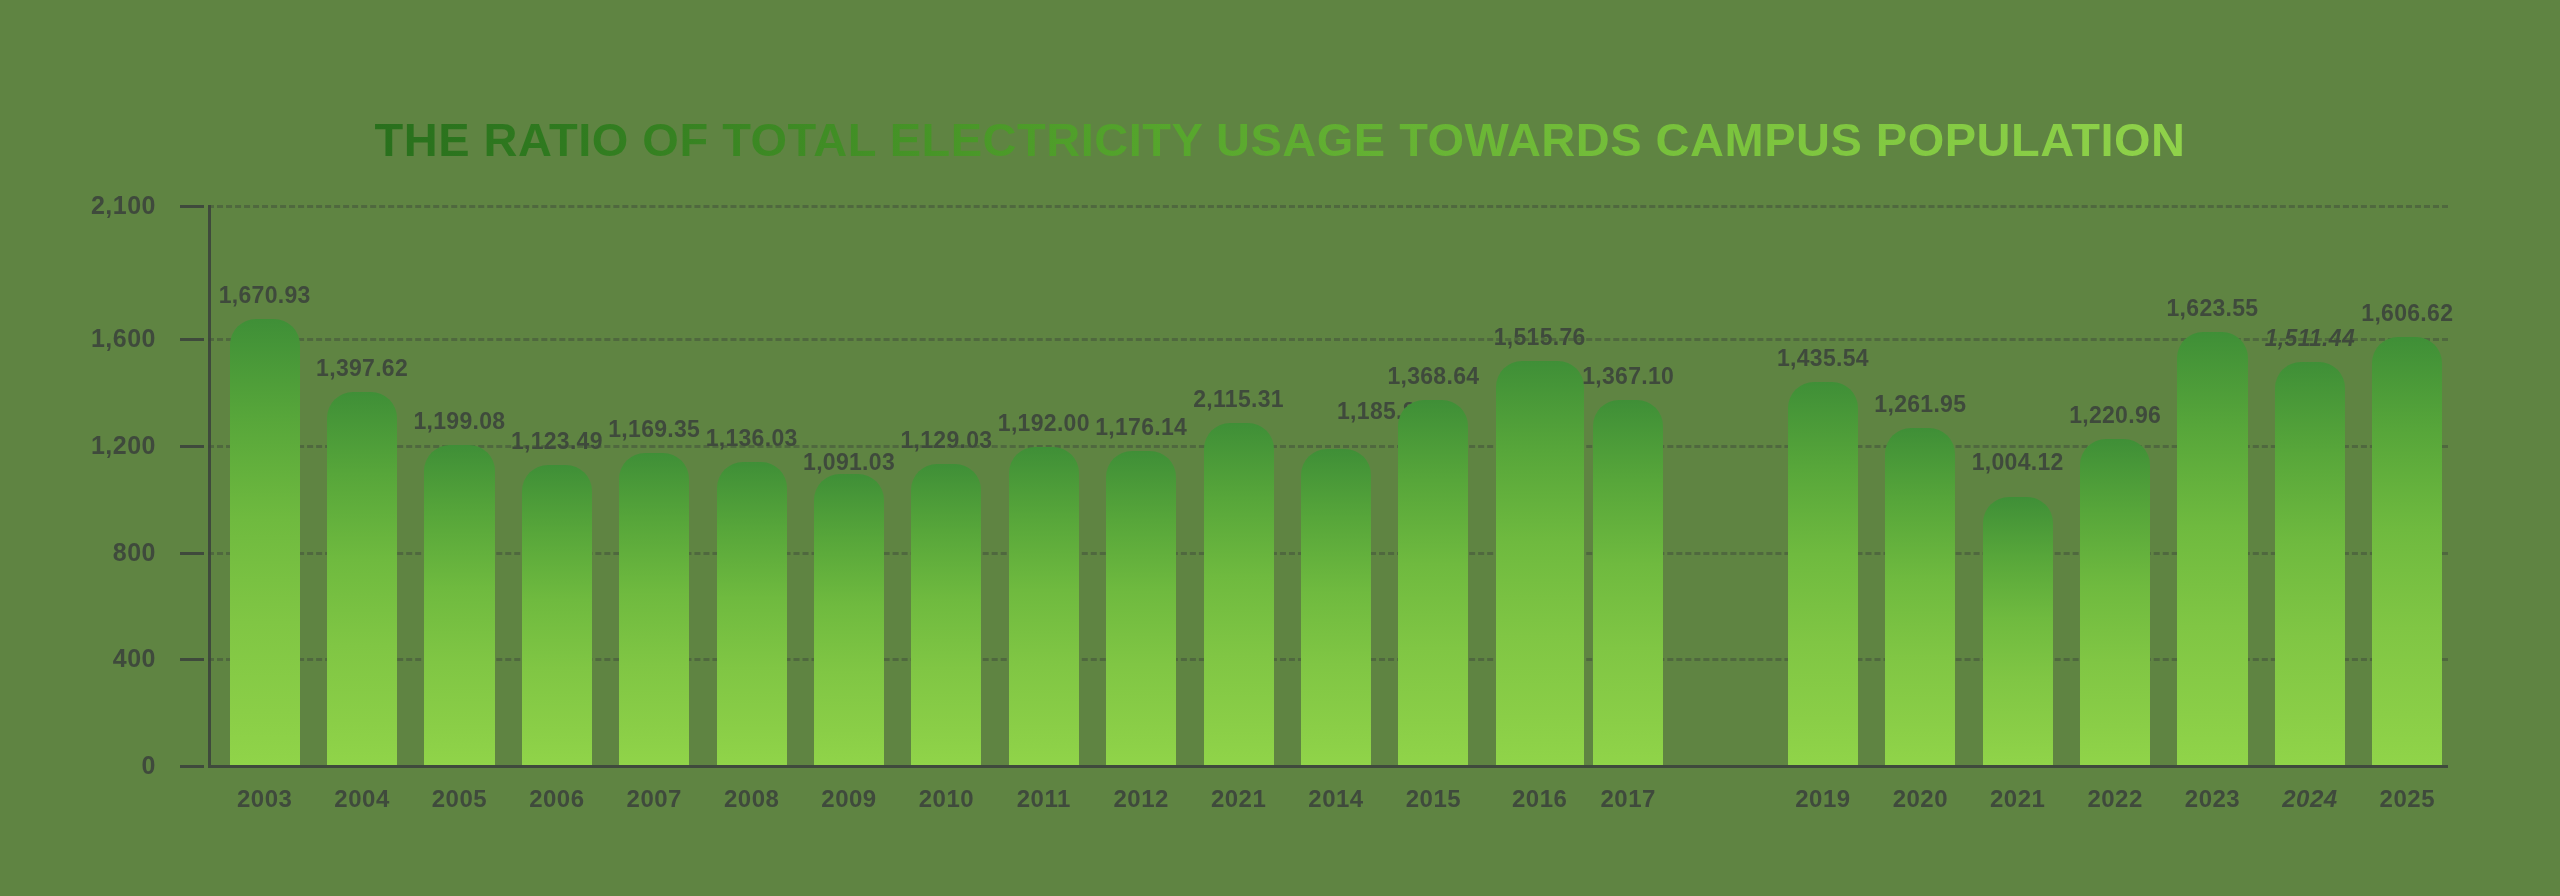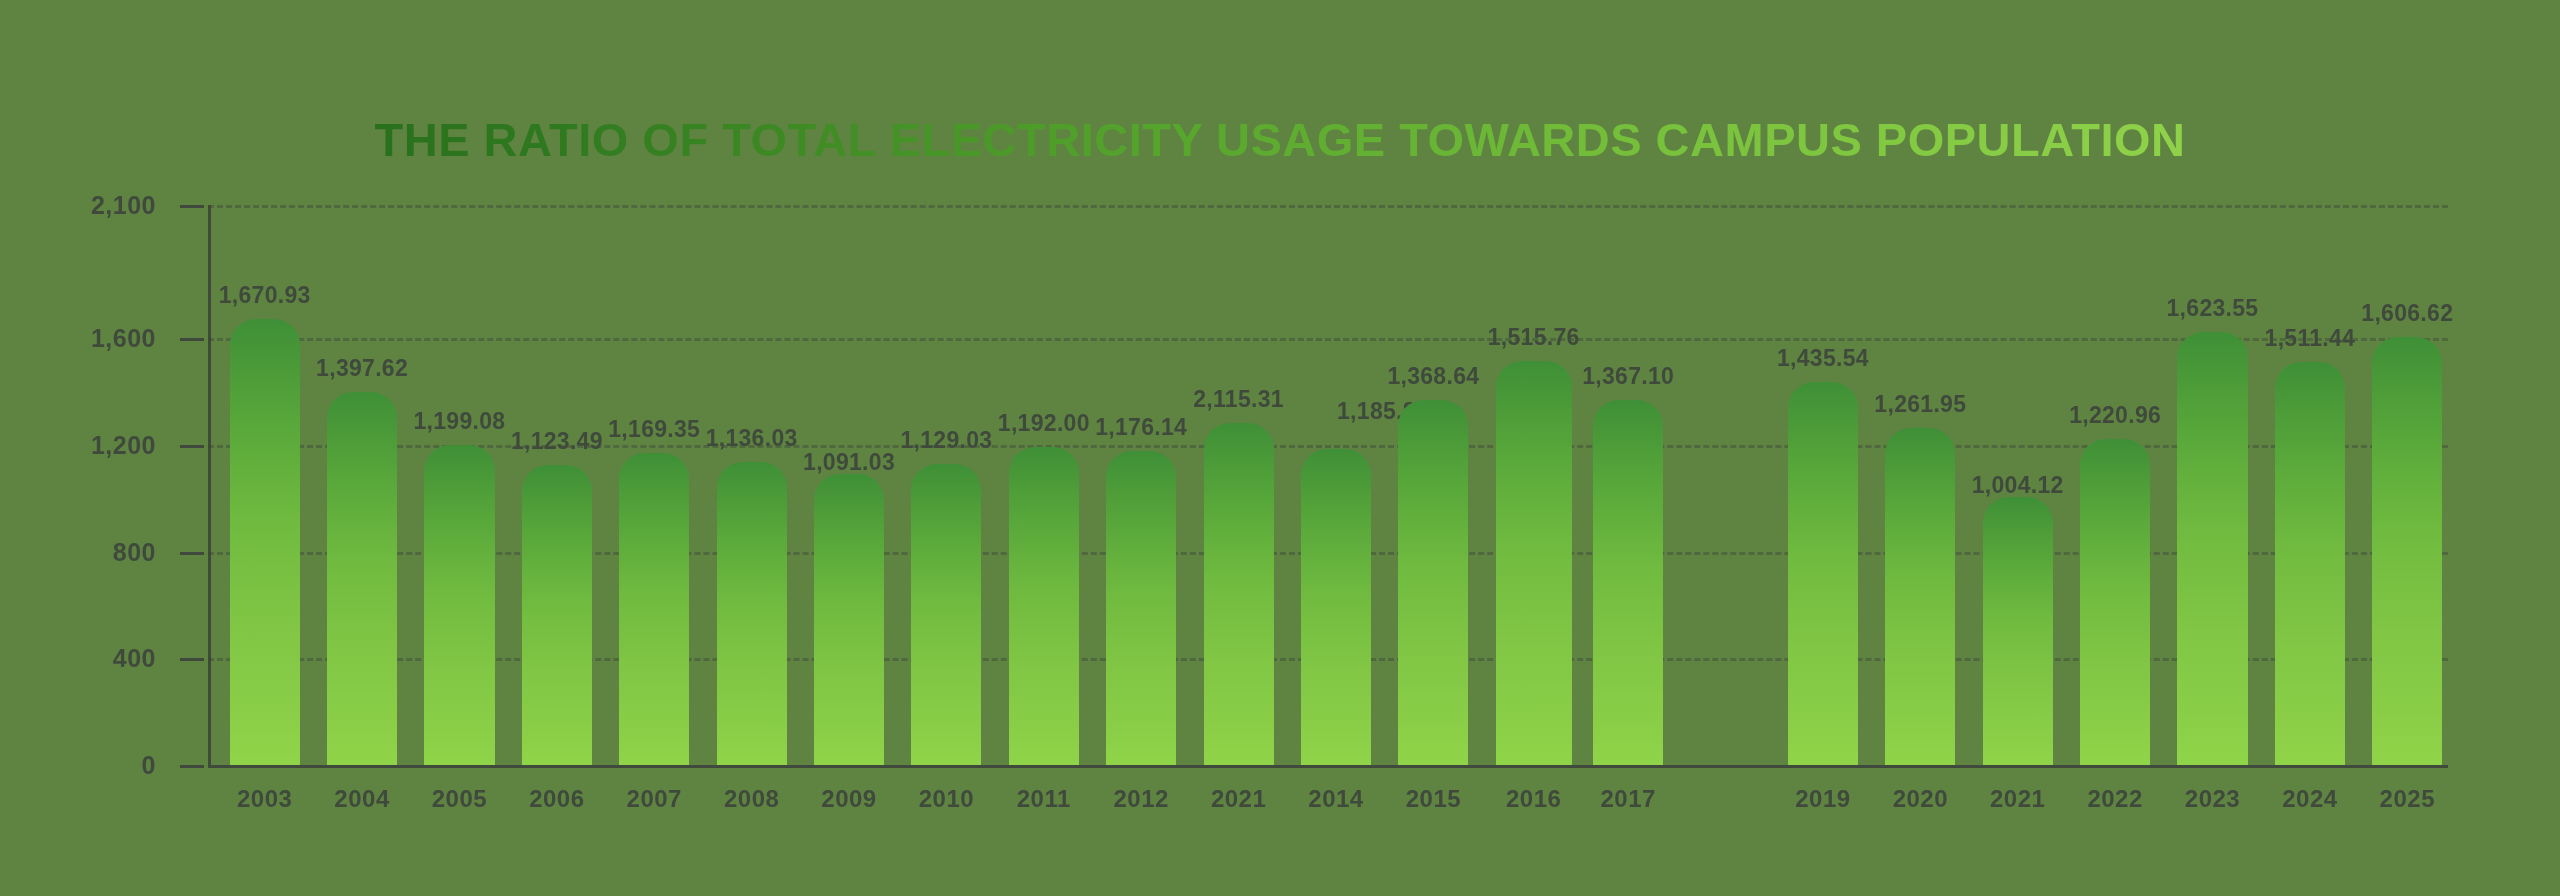--- a/index.html
+++ b/index.html
@@ -188,21 +188,21 @@
         <div class="bar-slot" style="left: 1092.94px; width: 70.1217px;">
           <div class="bar" style="height: 316.221px;"></div>
           <div class="bar-value" style="bottom: 340px; margin-left: 47px;">1,185.83</div>
           <div class="xlabel">2014</div>
         </div>
         <div class="bar-slot" style="left: 1190.33px; width: 70.1217px;">
           <div class="bar" style="height: 364.971px;"></div>
           <div class="bar-value" style="bottom: 374.971px;">1,368.64</div>
           <div class="xlabel">2015</div>
         </div>
-        <div class="bar-slot" style="left: 1287.72px; width: 76px;">
+        <div class="bar-slot" style="left: 1287.72px; width: 88px;">
           <div class="bar" style="height: 404.203px;"></div>
           <div class="bar-value" style="bottom: 414.203px;">1,515.76</div>
           <div class="xlabel">2016</div>
         </div>
         <div class="bar-slot" style="left: 1385.11px; width: 70.1217px;">
           <div class="bar" style="height: 364.56px;"></div>
           <div class="bar-value" style="bottom: 374.56px;">1,367.10</div>
           <div class="xlabel">2017</div>
         </div>
         <div class="bar-slot" style="left: 1579.9px; width: 70.1217px;">
@@ -210,34 +210,34 @@
           <div class="bar-value" style="bottom: 392.811px;">1,435.54</div>
           <div class="xlabel">2019</div>
         </div>
         <div class="bar-slot" style="left: 1677.29px; width: 70.1217px;">
           <div class="bar" style="height: 336.52px;"></div>
           <div class="bar-value" style="bottom: 346.52px;">1,261.95</div>
           <div class="xlabel">2020</div>
         </div>
         <div class="bar-slot" style="left: 1774.68px; width: 70.1217px;">
           <div class="bar" style="height: 267.765px;"></div>
-          <div class="bar-value" style="bottom: 266px;">1,004.12</div>
+          <div class="bar-value" style="bottom: 289px;">1,004.12</div>
           <div class="xlabel">2021</div>
         </div>
         <div class="bar-slot" style="left: 1872.07px; width: 70.1217px;">
           <div class="bar" style="height: 325.589px;"></div>
           <div class="bar-value" style="bottom: 335.589px; margin-top: 24px;">1,220.96</div>
           <div class="xlabel">2022</div>
         </div>
         <div class="bar-slot" style="left: 1969.46px; width: 70.1217px;">
           <div class="bar" style="height: 432.947px;"></div>
           <div class="bar-value" style="bottom: 442.947px;">1,623.55</div>
           <div class="xlabel">2023</div>
         </div>
-        <div class="bar-slot" style="left: 2066.85px; width: 70.1217px;">
+        <div class="bar-slot" style="left: 2066.85px; width: 70.1217px; font-style: italic;">
           <div class="bar" style="height: 403.051px;"></div>
           <div class="bar-value" style="bottom: 413.051px;">1,511.44</div>
           <div class="xlabel">2024</div>
         </div>
         <div class="bar-slot" style="left: 2164.24px; width: 70.1217px;">
           <div class="bar" style="height: 428.432px;"></div>
           <div class="bar-value" style="bottom: 438.432px;">1,606.62</div>
           <div class="xlabel">2025</div>
         </div>
       </div>

